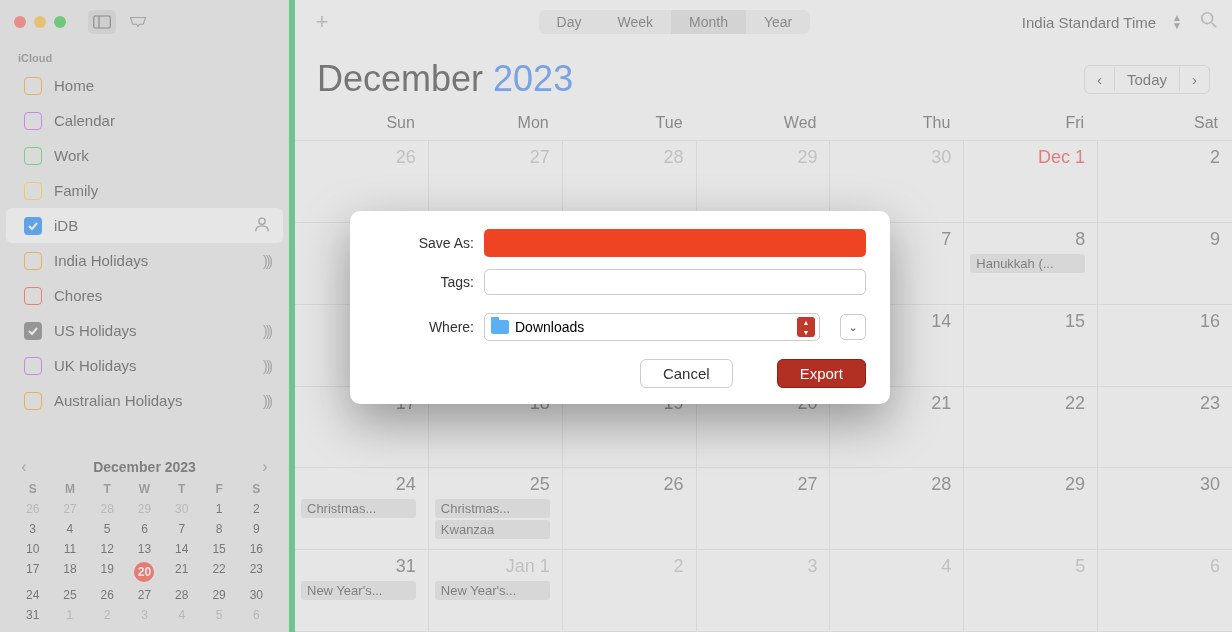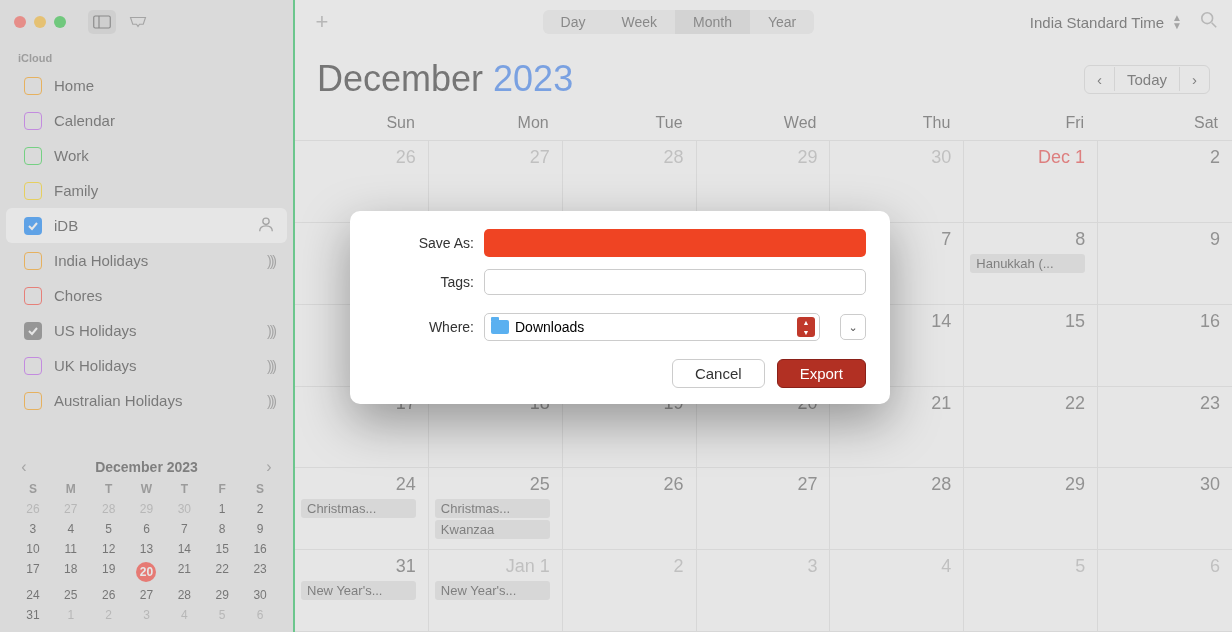--- a/index.html
+++ b/index.html
@@ -1,21 +1,21 @@
 <!DOCTYPE html>
 <html><head>
 <meta charset="utf-8">
 <style>
   * { box-sizing: border-box; margin: 0; padding: 0; font-family: -apple-system, BlinkMacSystemFont, "Helvetica Neue", sans-serif; }
   body { width: 1232px; height: 632px; overflow: hidden; background: #fff; position: relative; }
 
   .app { display: flex; width: 100%; height: 100%; }
 
   
-  .sidebar { width: 295px; background: #e9e9e9; height: 100%; display: flex; flex-direction: column; border-right: 2px solid #22c55e; }
+  .sidebar { width: 295px; background: #e9e9e9; height: 100%; display: flex; flex-direction: column; border-right: 6px solid #22c55e; }
   .titlebar { height: 44px; display: flex; align-items: center; padding: 0 14px; gap: 8px; }
   .traffic { display: flex; gap: 8px; margin-right: 14px; }
   .dot { width: 12px; height: 12px; border-radius: 50%; }
   .dot.red { background: #ff5f57; }
   .dot.yellow { background: #febc2e; }
   .dot.green { background: #28c840; }
   .tb-btn { width: 28px; height: 24px; border-radius: 5px; display:flex; align-items:center; justify-content:center; color:#555; }
   .tb-btn.active { background: #d6d6d6; }
   .tb-btn svg { width: 18px; height: 14px; }
 
@@ -39,21 +39,21 @@
   .mini-grid .today { background:#ff3b30; color:#fff; border-radius:50%; width:20px; height:20px; line-height:20px; margin:0 auto; font-weight:600; }
 
   
   .main { flex:1; display:flex; flex-direction:column; position:relative; }
   .toolbar { height:44px; display:flex; align-items:center; padding: 0 14px; gap:10px; }
   .add-btn { color:#aaa; font-size:22px; width:26px; text-align:center; }
   .spacer { flex:1; }
   .seg { display:flex; background:#eee; border-radius:6px; overflow:hidden; font-size:14px; color:#555; }
   .seg div { padding:4px 18px; }
   .seg .on { background:#ddd; }
-  .tz { display:flex; align-items:center; gap:8px; font-size:15px; color:#444; padding:3px 8px; border-radius:5px; }
+  .tz { display:flex; align-items:center; gap:16px; font-size:15px; color:#444; padding:3px 8px; border-radius:5px; }
   .tz .chev { color:#888; font-size:10px; line-height:8px; }
   .search-ic { color:#aaa; }
 
   .title-row { display:flex; align-items:center; padding: 14px 22px 6px; }
   .month-title { font-size:36px; color:#333; }
   .month-title .mn { font-weight:400; }
   .month-title .yr { font-weight:400; color:#3b82f6;text-align:right; }
   .nav-group { margin-left:auto; display:flex; align-items:center; border:1px solid #ddd; border-radius:6px; overflow:hidden; }
   .nav-group > div { padding:5px 12px; font-size:15px; color:#444; }
   .nav-group .sep { width:1px; padding:0; background:#ddd; height:24px; }
@@ -79,21 +79,21 @@
   .flabel { width:110px; text-align:right; padding-right:10px; font-size:14px; color:#333; }
   .finput { flex:1; height:26px; border:1px solid #ccc; border-radius:5px; background:#fff; padding:0 6px; font-size:13px; }
   .redacted { background:#ef4423; border:none; height:28px; }
   .where-box { flex:1; display:flex; align-items:center; gap:20px; }
   .combo { flex:1; display:flex; align-items:center; border:1px solid #ccc; border-radius:5px; height:28px; padding:0 4px 0 6px; font-size:14px; }
   .folder-ic { width:18px; height:14px; background:#5ab0f0; border-radius:2px; margin-right:6px; position:relative; }
   .folder-ic::before { content:''; position:absolute; top:-3px; left:0; width:8px; height:4px; background:#5ab0f0; border-radius:1px 1px 0 0; }
   .stepper { width:18px; background:#c0392b; border-radius:3px; height:20px; margin-left:auto; display:flex; flex-direction:column; color:#fff; font-size:7px; align-items:center; justify-content:space-around; }
   .expand { width:26px; height:26px; border:1px solid #ccc; border-radius:5px; display:flex; align-items:center; justify-content:center; font-size:11px; color:#555; }
   .btn-row { display:flex; justify-content:flex-end; gap:12px; margin-top:18px; }
-  .btn { padding:5px 22px; border-radius:6px; font-size:15px; }
+  .btn { padding:5px 22px; border-radius:6px; font-size:15px;margin-left:32px; }
   .btn.cancel { background:#fff; border:1px solid #ccc; color:#333; }
   .btn.export { background:#b23023; color:#fff; border:1px solid #8a2018; }
 </style>
 </head>
 <body>
 
 <div class="app">
   <div class="sidebar">
     <div class="titlebar">
       <div class="traffic">

